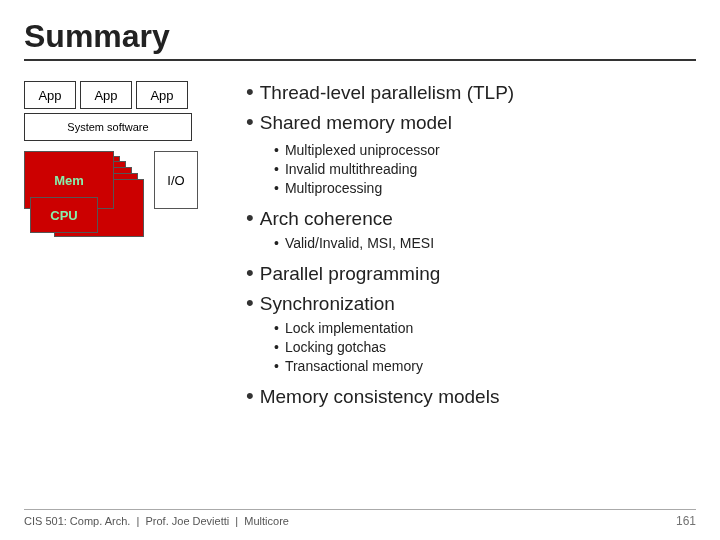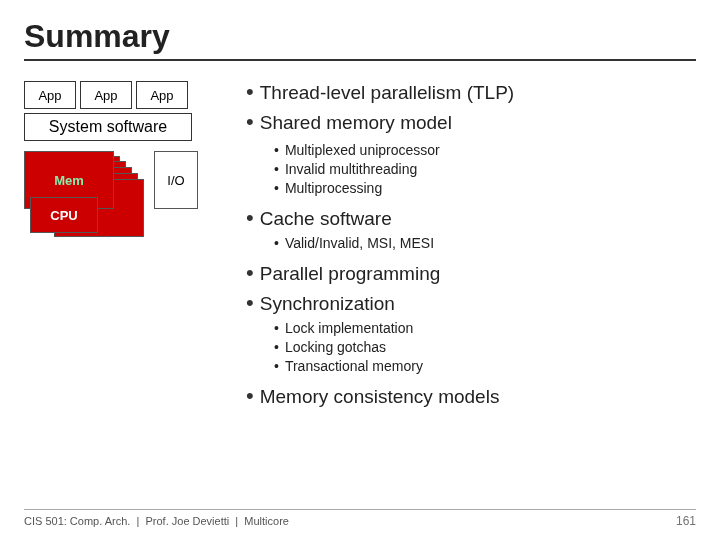--- a/index.html
+++ b/index.html
@@ -67,21 +67,21 @@
     }
 
     .sys-software {
       width: 168px;
       height: 28px;
       border: 1.5px solid #333;
       background: #fff;
       display: flex;
       align-items: center;
       justify-content: center;
-      font-size: 16px;
+      font-size: 11px;
     }
 
     .hardware-stack {
       margin-top: 10px;
       position: relative;
       width: 180px;
       height: 95px;
     }
 
     
@@ -117,21 +117,21 @@
       position: absolute;
       width: 68px;
       height: 36px;
       background: #c00;
       border: 1.5px solid #555;
       left: 6px;
       top: 46px;
       display: flex;
       align-items: center;
       justify-content: center;
-      color: #ffffff;
+      color: #86efac;
       font-size: 13px;
       font-weight: bold;
     }
 
     .io-box {
       position: absolute;
       width: 44px;
       height: 58px;
       background: #fff;
       border: 1.5px solid #555;
@@ -258,21 +258,21 @@
         <span class="dot">•</span>
         <span>Invalid multithreading</span>
       </div>
       <div class="bullet-sub">
         <span class="dot">•</span>
         <span>Multiprocessing</span>
       </div>
 
       <div class="bullet-main section-gap">
         <span class="dot">•</span>
-        <span>Cache software</span>
+        <span>Arch coherence</span>
       </div>
       <div class="bullet-sub">
         <span class="dot">•</span>
         <span>Valid/Invalid, MSI, MESI</span>
       </div>
 
       <div class="bullet-main section-gap">
         <span class="dot">•</span>
         <span>Parallel programming</span>
       </div>

